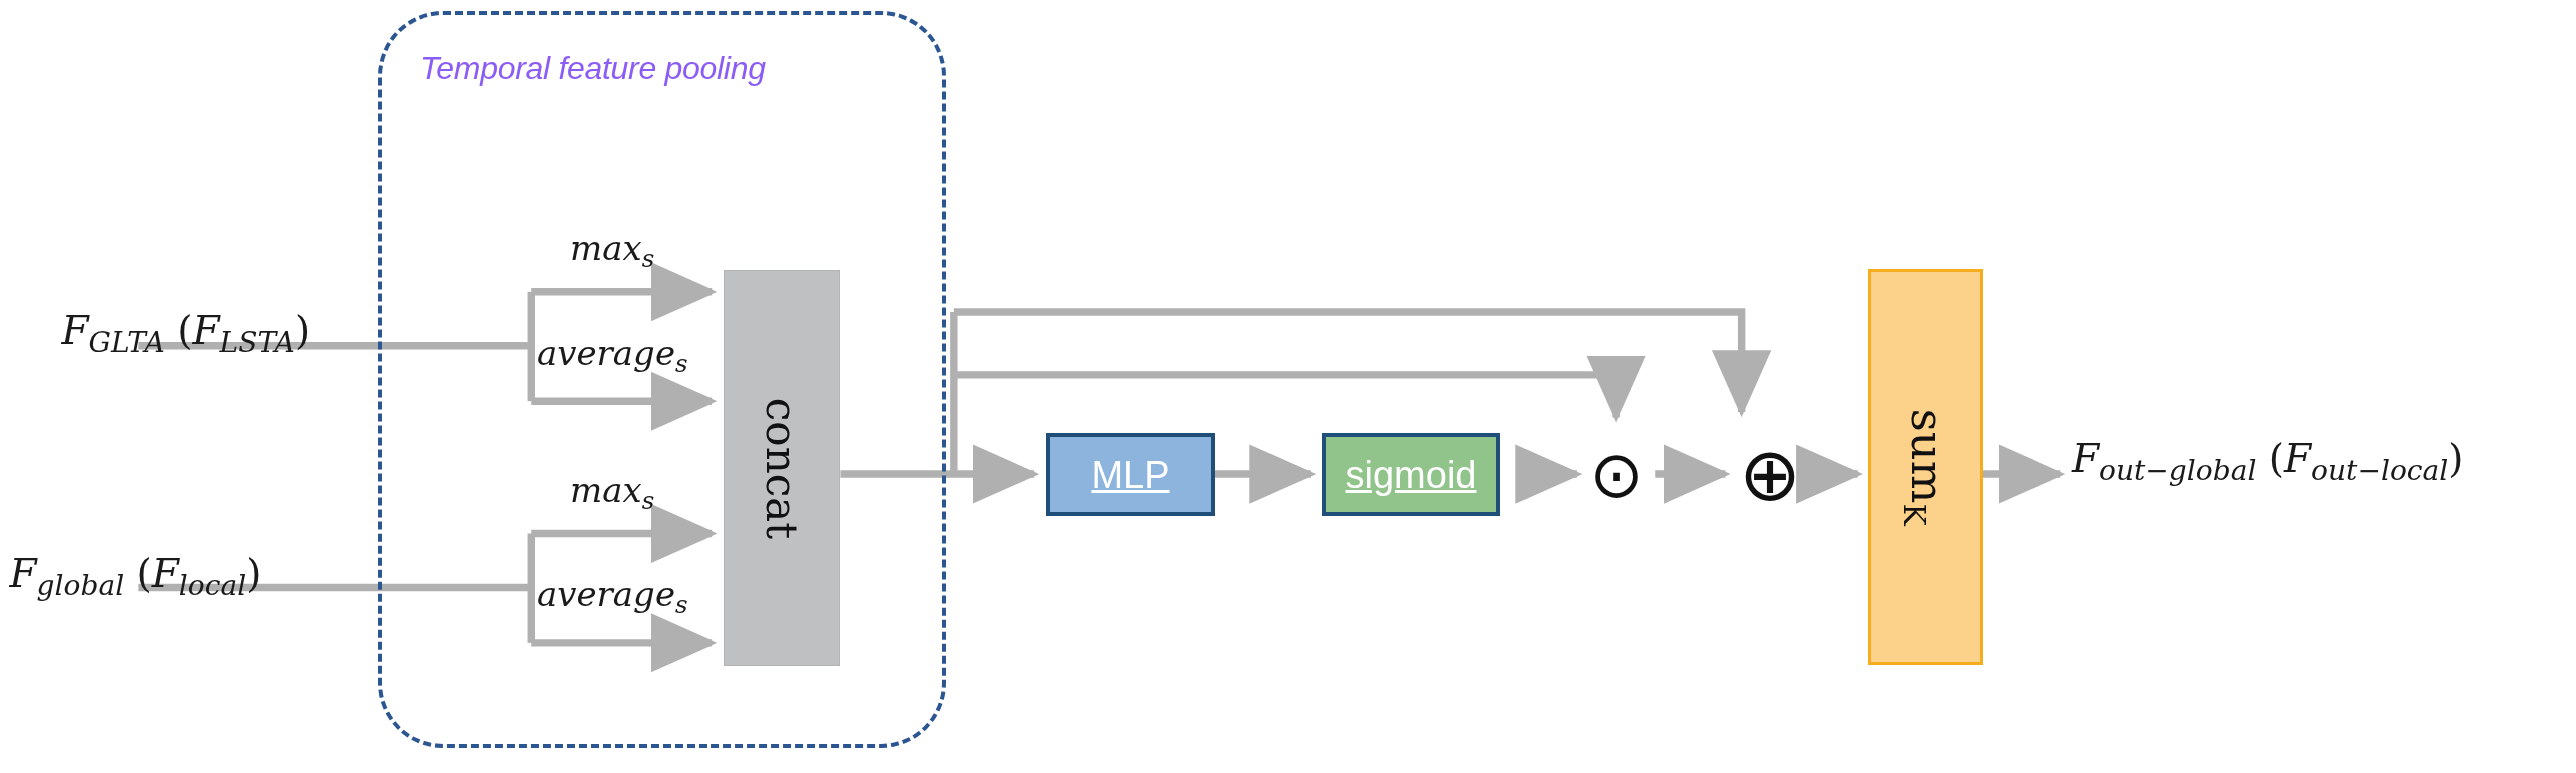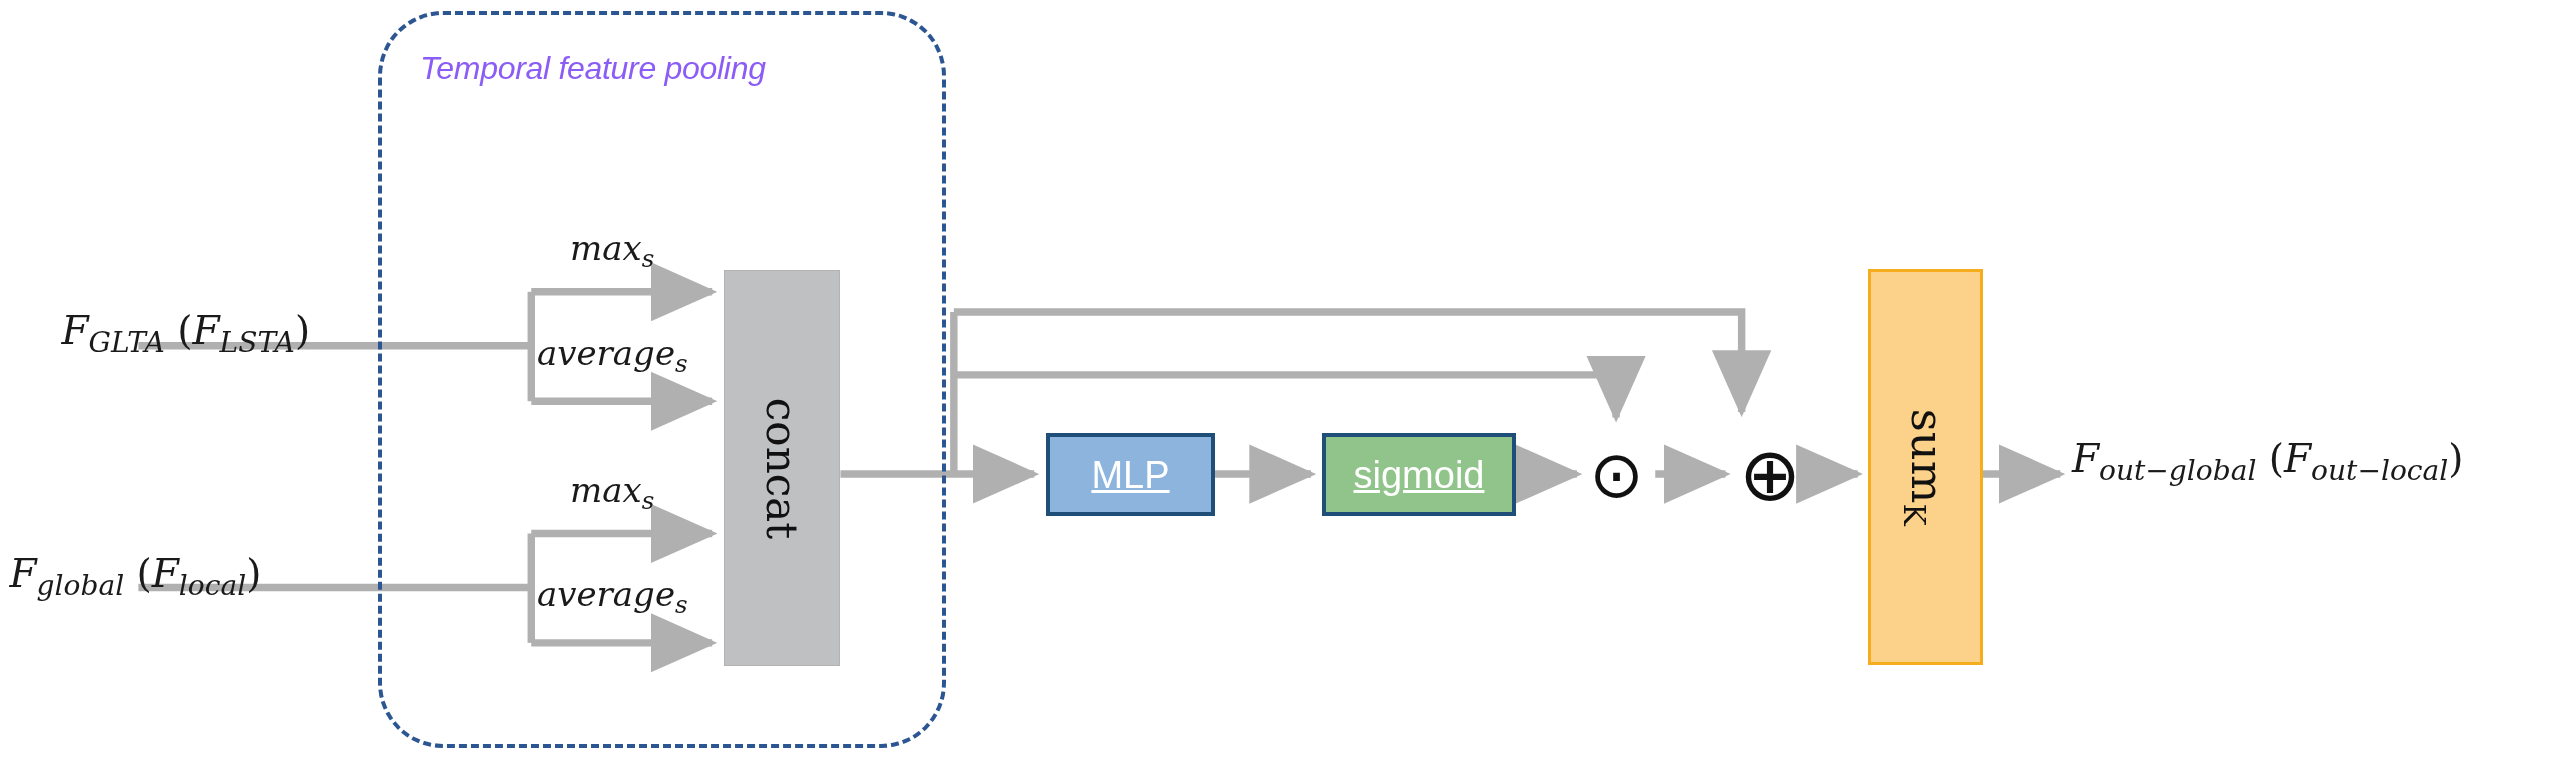--- a/index.html
+++ b/index.html
@@ -77,21 +77,21 @@
   .op-box{
     display:flex;align-items:center;justify-content:center;
     border:4.7px solid #1f4e79;
     color:#ffffff;
     font-family:"Liberation Sans", sans-serif;
     font-size:38px;
     line-height:1;
     text-decoration:underline;
   }
   #mlp-box{left:1046px;top:433px;width:169px;height:83px;background:#8db4dd;}
-  #sigmoid-box{left:1322px;top:433px;width:194px;height:83px;background:#91c48b;}
+  #sigmoid-box{left:1322px;top:433px;width:178px;height:83px;background:#91c48b;}
 
   
   .operator{
     font-family:"DejaVu Sans", sans-serif;
     color:#111;
     line-height:1;
     display:flex;align-items:center;justify-content:center;
   }
   #mul-op{left:1586px;top:437px;width:61px;height:74px;font-size:65px;}
   #add-op{left:1735px;top:432px;width:70px;height:84px;font-size:74px;}

